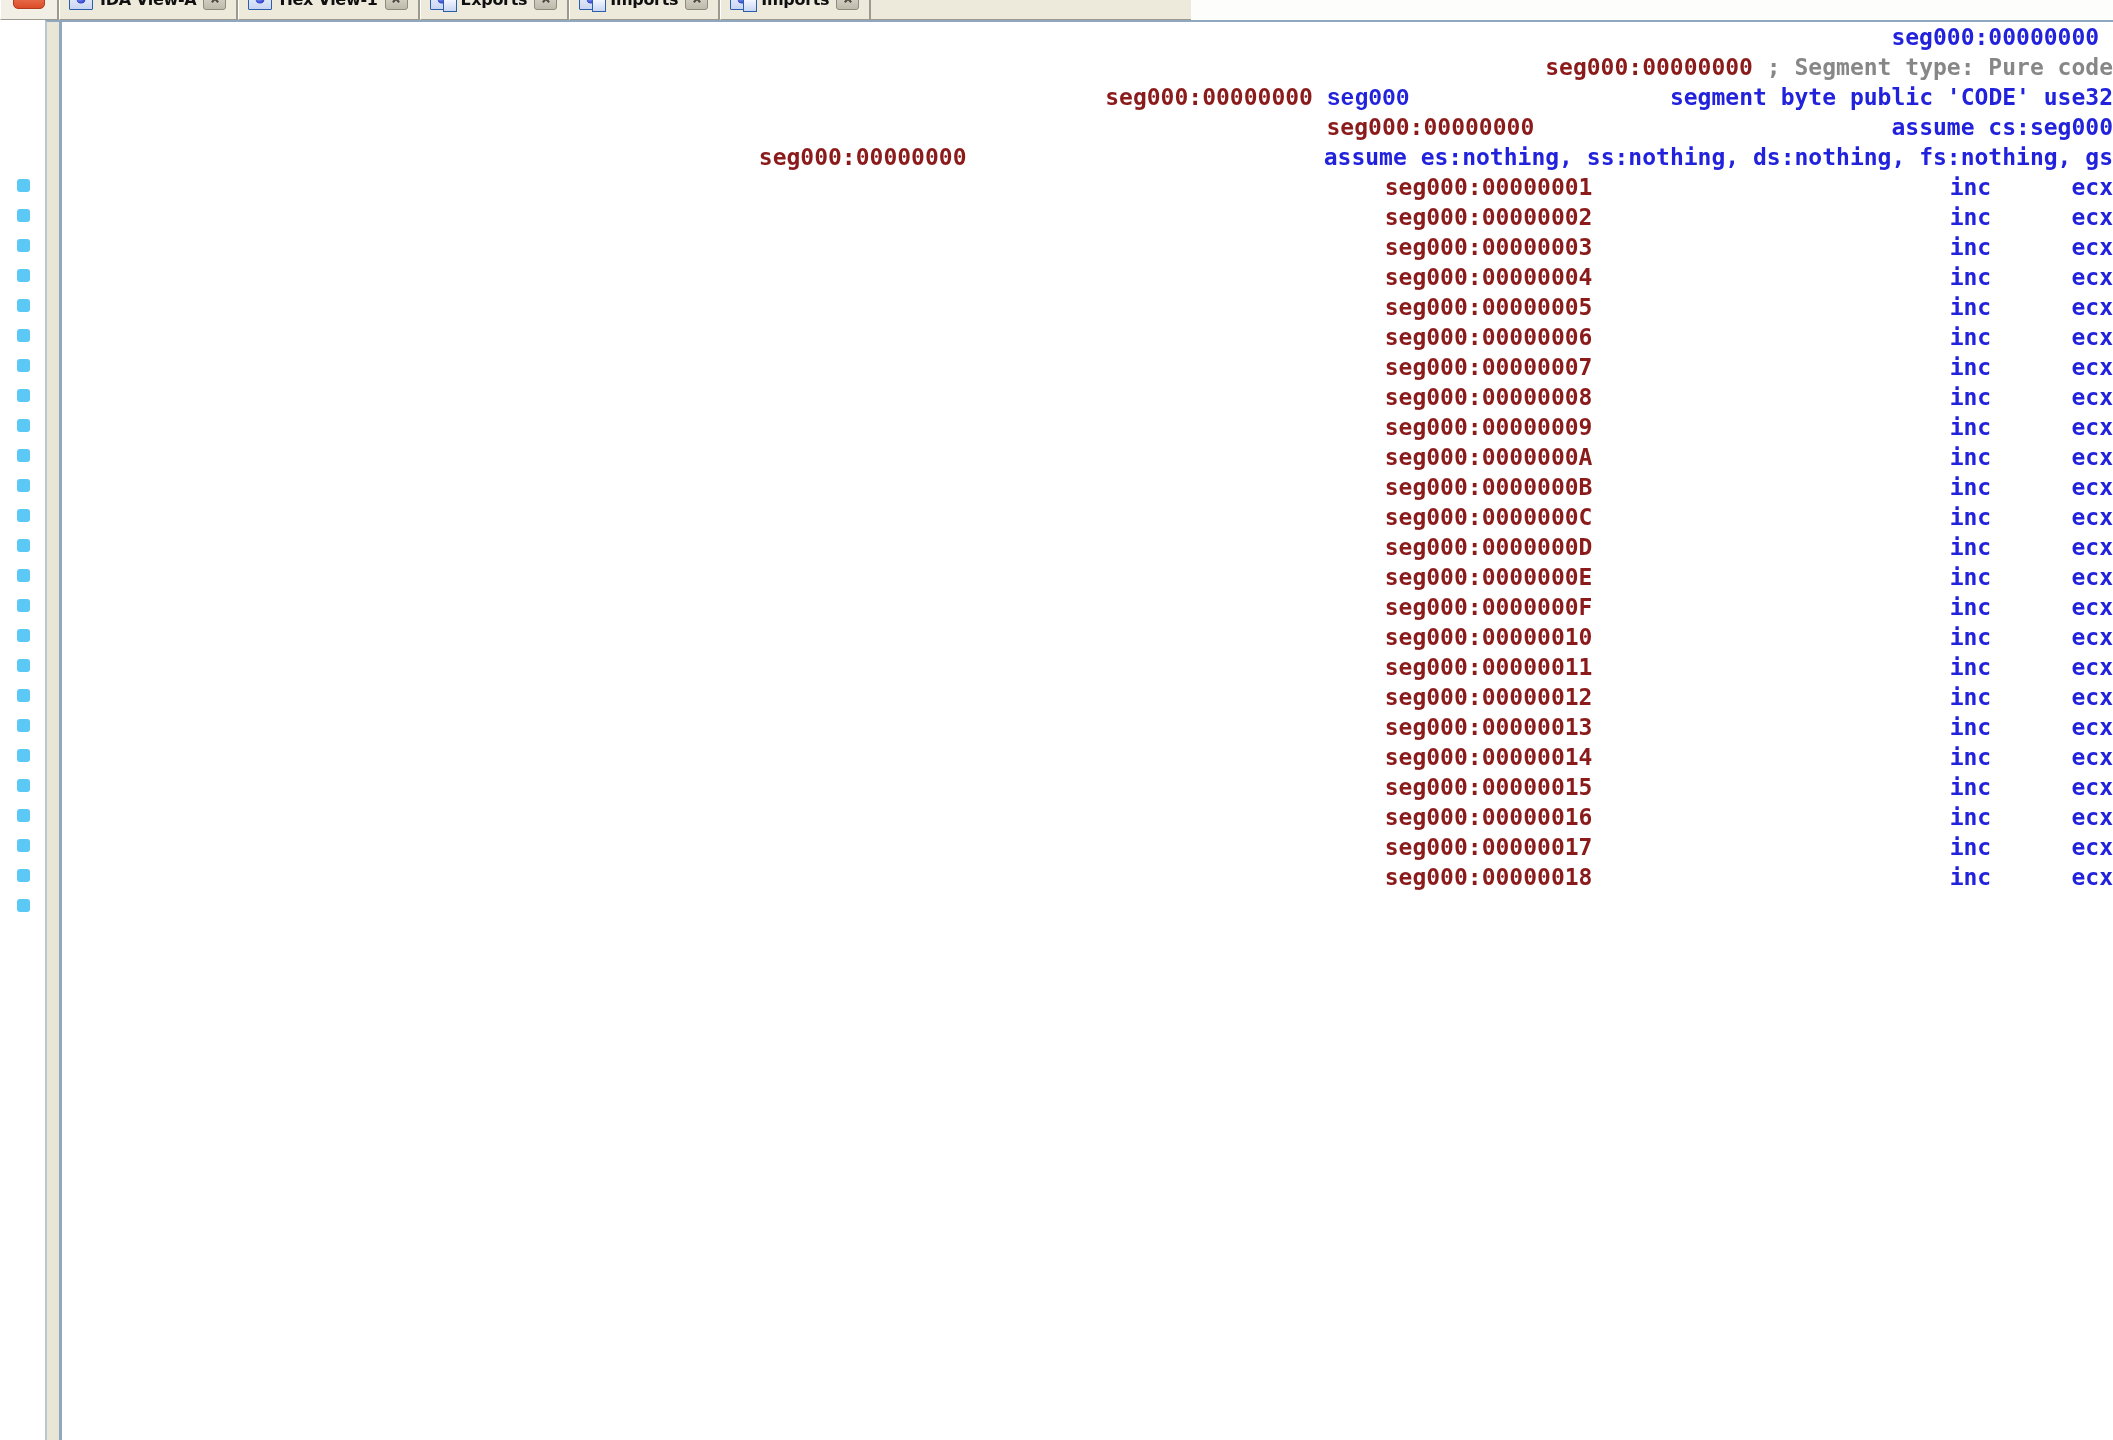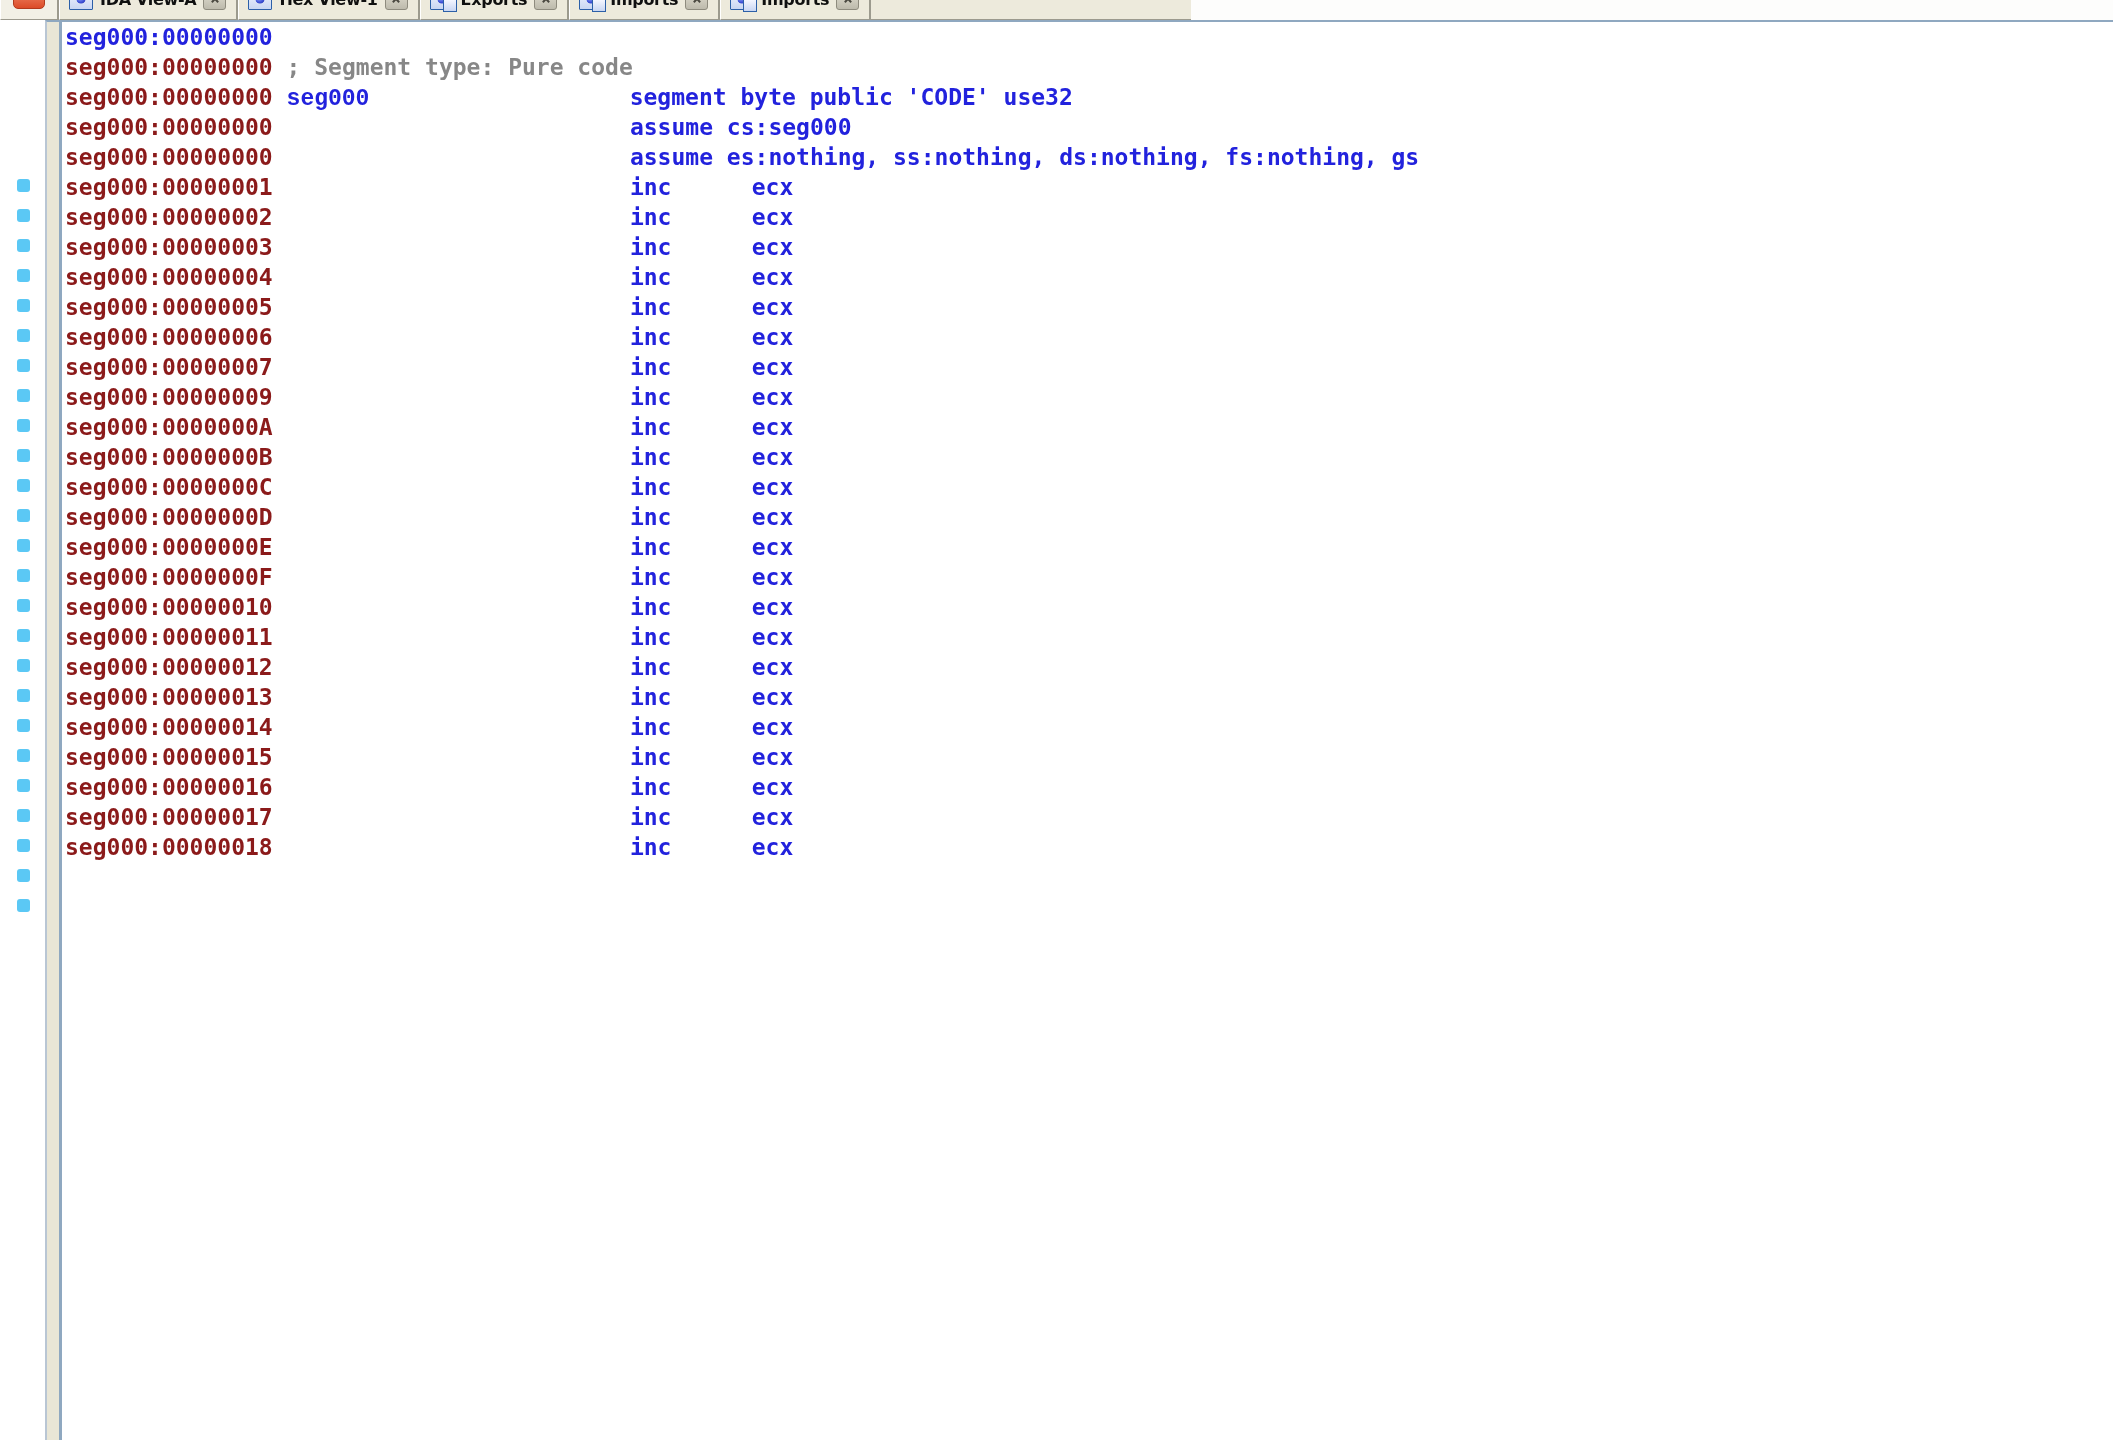--- a/index.html
+++ b/index.html
@@ -120,20 +120,21 @@
   #pane {
     position: absolute;
     left: 45px; top: 20px;
     width: 2068px;
     height: 1420px;
     background: #FFFFFF;
     border-left: 2px solid #B9C6D4;
     border-top: 2px solid #8FA8C0;
     box-sizing: border-box;
     overflow: hidden;
+    text-align: right;
   }
   
   #arrowcol {
     position: absolute;
     left: 0; top: 0;
     width: 15px;
     height: 100%;
     background: #E9E6D6;
     border-right: 3px solid #8FA8C0;
     box-sizing: border-box;
@@ -261,20 +262,21 @@
       <div class="line"><span class="addr">seg000:00000000</span><span> </span><span class="nm">seg000</span><span>                  </span><span class="kw">segment byte public 'CODE' use32</span></div>
       <div class="line"><span class="addr">seg000:00000000</span><span> </span><span>                        </span><span class="kw">assume cs:seg000</span></div>
       <div class="line"><span class="addr">seg000:00000000</span><span> </span><span>                        </span><span class="kw">assume es:nothing, ss:nothing, ds:nothing, fs:nothing, gs</span></div>
       <div class="line"><span class="addr">seg000:00000001</span><span> </span><span>                        </span><span class="kw">inc</span><span>     </span><span class="kw">ecx</span></div>
       <div class="line"><span class="addr">seg000:00000002</span><span> </span><span>                        </span><span class="kw">inc</span><span>     </span><span class="kw">ecx</span></div>
       <div class="line"><span class="addr">seg000:00000003</span><span> </span><span>                        </span><span class="kw">inc</span><span>     </span><span class="kw">ecx</span></div>
       <div class="line"><span class="addr">seg000:00000004</span><span> </span><span>                        </span><span class="kw">inc</span><span>     </span><span class="kw">ecx</span></div>
       <div class="line"><span class="addr">seg000:00000005</span><span> </span><span>                        </span><span class="kw">inc</span><span>     </span><span class="kw">ecx</span></div>
       <div class="line"><span class="addr">seg000:00000006</span><span> </span><span>                        </span><span class="kw">inc</span><span>     </span><span class="kw">ecx</span></div>
       <div class="line"><span class="addr">seg000:00000007</span><span> </span><span>                        </span><span class="kw">inc</span><span>     </span><span class="kw">ecx</span></div>
+      <div class="line"><span class="addr">seg000:00000008</span><span> </span><span>                        </span><span class="kw">inc</span><span>     </span><span class="kw">ecx</span></div>
       <div class="line"><span class="addr">seg000:00000009</span><span> </span><span>                        </span><span class="kw">inc</span><span>     </span><span class="kw">ecx</span></div>
       <div class="line"><span class="addr">seg000:0000000A</span><span> </span><span>                        </span><span class="kw">inc</span><span>     </span><span class="kw">ecx</span></div>
       <div class="line"><span class="addr">seg000:0000000B</span><span> </span><span>                        </span><span class="kw">inc</span><span>     </span><span class="kw">ecx</span></div>
       <div class="line"><span class="addr">seg000:0000000C</span><span> </span><span>                        </span><span class="kw">inc</span><span>     </span><span class="kw">ecx</span></div>
       <div class="line"><span class="addr">seg000:0000000D</span><span> </span><span>                        </span><span class="kw">inc</span><span>     </span><span class="kw">ecx</span></div>
       <div class="line"><span class="addr">seg000:0000000E</span><span> </span><span>                        </span><span class="kw">inc</span><span>     </span><span class="kw">ecx</span></div>
       <div class="line"><span class="addr">seg000:0000000F</span><span> </span><span>                        </span><span class="kw">inc</span><span>     </span><span class="kw">ecx</span></div>
       <div class="line"><span class="addr">seg000:00000010</span><span> </span><span>                        </span><span class="kw">inc</span><span>     </span><span class="kw">ecx</span></div>
       <div class="line"><span class="addr">seg000:00000011</span><span> </span><span>                        </span><span class="kw">inc</span><span>     </span><span class="kw">ecx</span></div>
       <div class="line"><span class="addr">seg000:00000012</span><span> </span><span>                        </span><span class="kw">inc</span><span>     </span><span class="kw">ecx</span></div>

